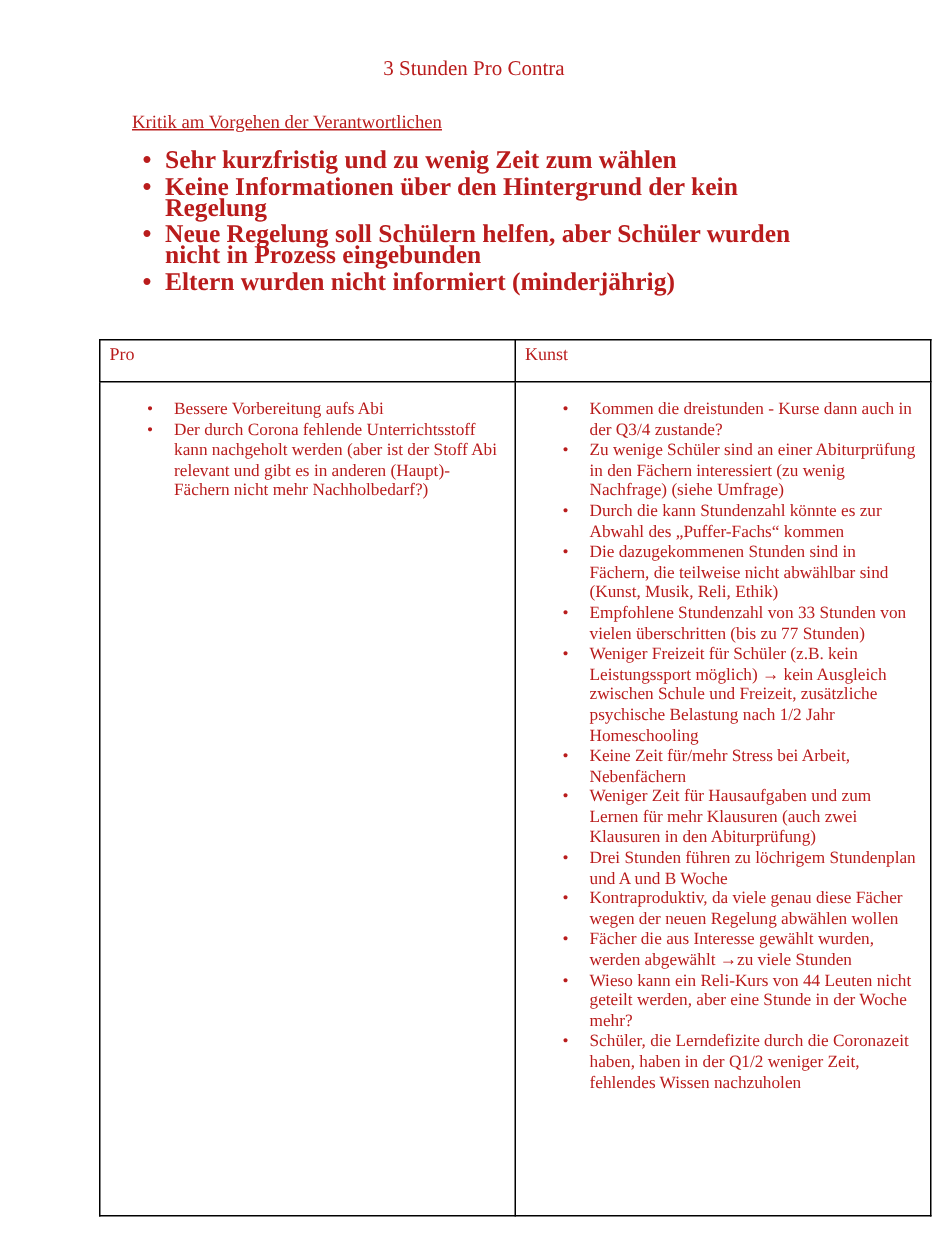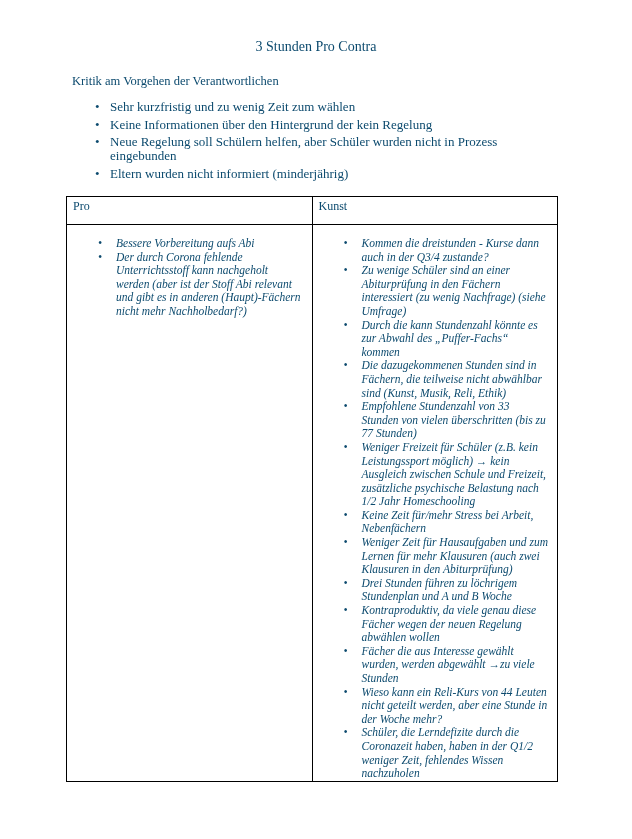--- a/index.html
+++ b/index.html
@@ -1,67 +1,69 @@
 <!DOCTYPE html>
 <html><head>
 <meta charset="utf-8">
 <style>
   html, body { margin: 0; padding: 0; background: #fff; }
   .page {
     position: relative;
     width: 632px;
     height: 839px;
     background: #ffffff;
-    color: #0c4a6e;
+    color: #b91c1c;
     font-family: "Liberation Serif", serif;
     overflow: hidden;
   }
   .doc-title {
     position: absolute;
     top: 39px;
     left: 0;
     width: 632px;
     text-align: center;
     font-size: 14px;
     line-height: 16px;
   }
   .section-heading {
     position: absolute;
     top: 74px;
-    left: 72px;
+    left: 88px;
     font-size: 12.5px;
     line-height: 15px;
+    text-decoration: underline;
   }
   .crit-list {
     position: absolute;
     top: 100px;
     left: 66px;
     width: 470px;
     margin: 0;
     padding: 0;
     list-style: none;
   }
   .crit-list li {
     position: relative;
     padding-left: 44px;
-    font-size: 13px;
+    font-size: 17px;
     line-height: 14px;
     margin-bottom: 3.5px;
+    font-weight: bold;
   }
   .crit-list li::before {
     content: "\2022";
     position: absolute;
     left: 29px;
     top: 0;
   }
   table.pc-table {
     position: absolute;
-    top: 196px;
+    top: 226px;
     left: 66px;
-    width: 492px;
+    width: 555px;
     border-collapse: collapse;
     table-layout: fixed;
   }
   .pc-table th, .pc-table td {
     border: 1px solid #000000;
     vertical-align: top;
     overflow: hidden;
   }
   .pc-table th {
     height: 22px;
@@ -78,21 +80,20 @@
   .cell-list {
     margin: 0;
     padding: 0 8px 0 0;
     list-style: none;
   }
   .cell-list li {
     position: relative;
     padding-left: 49px;
     font-size: 11.5px;
     line-height: 13.6px;
-    font-style: italic;
   }
   .cell-list li::before {
     content: "\2022";
     position: absolute;
     left: 31px;
     top: 0;
   }
 </style>
 </head>
 <body>

